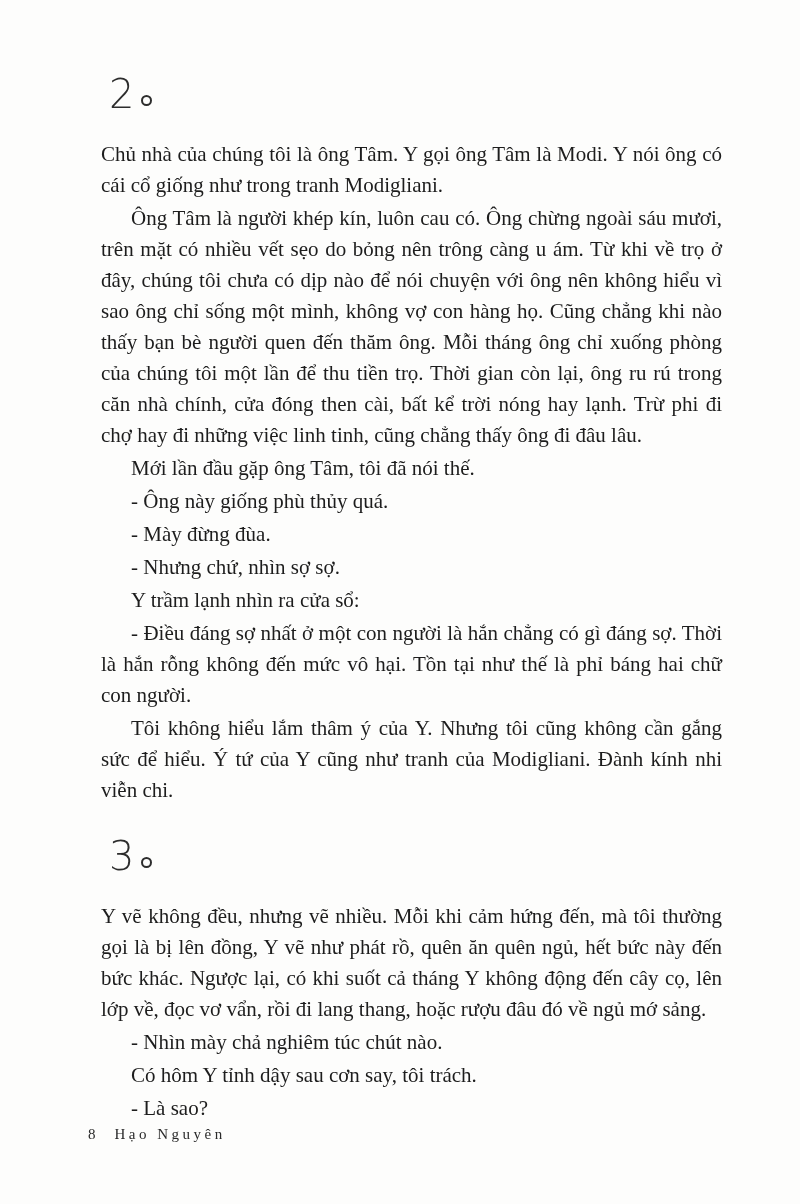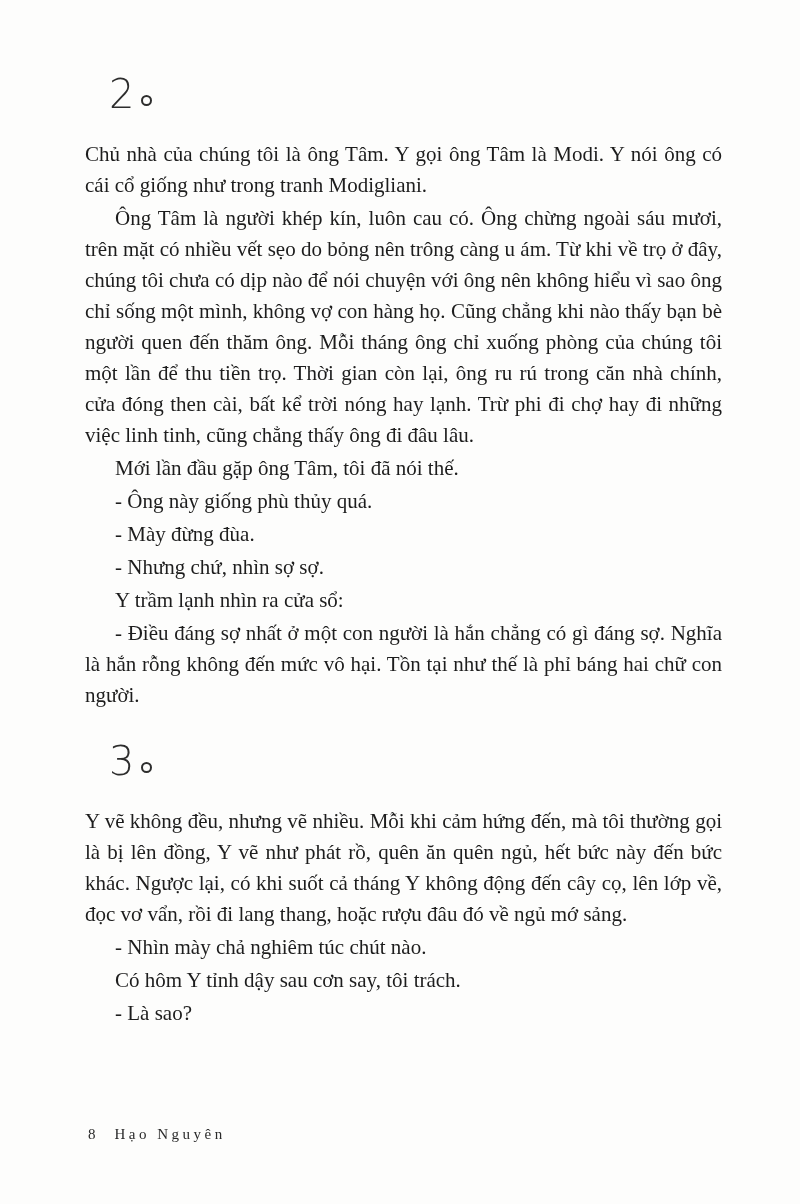--- a/index.html
+++ b/index.html
@@ -34,21 +34,21 @@
     border: 2px solid #2d2d2d;
     border-radius: 50%;
     margin-left: 6px;
     overflow: hidden;
     color: transparent;
     font-size: 2px;
     line-height: 2px;
     vertical-align: 2px;
   }
   .para {
-    margin: 0 0 2px 0;
+    margin: 0 0 2px 16px;
     font-size: 21px;
     line-height: 31px;
     text-align: justify;
     text-justify: inter-word;
   }
   .para.indent { text-indent: 30px; }
   .section-3 { margin-top: 26px; }
   .pagefooter {
     position: absolute;
     left: 88px; top: 1126px;
@@ -73,21 +73,22 @@
   <section class="section-2">
     <h2 class="sec-heading"><span class="num">2</span><span class="ring">.</span></h2>
 
     <p class="para">Chủ nhà của chúng tôi là ông Tâm. Y gọi ông Tâm là Modi. Y nói ông có cái cổ giống như trong tranh Modigliani.</p>
     <p class="para indent">Ông Tâm là người khép kín, luôn cau có. Ông chừng ngoài sáu mươi, trên mặt có nhiều vết sẹo do bỏng nên trông càng u ám. Từ khi về trọ ở đây, chúng tôi chưa có dịp nào để nói chuyện với ông nên không hiểu vì sao ông chỉ sống một mình, không vợ con hàng họ. Cũng chẳng khi nào thấy bạn bè người quen đến thăm ông. Mỗi tháng ông chỉ xuống phòng của chúng tôi một lần để thu tiền trọ. Thời gian còn lại, ông ru rú trong căn nhà chính, cửa đóng then cài, bất kể trời nóng hay lạnh. Trừ phi đi chợ hay đi những việc linh tinh, cũng chẳng thấy ông đi đâu lâu.</p>
     <p class="para indent">Mới lần đầu gặp ông Tâm, tôi đã nói thế.</p>
     <p class="para indent">- Ông này giống phù thủy quá.</p>
     <p class="para indent">- Mày đừng đùa.</p>
     <p class="para indent">- Nhưng chứ, nhìn sợ sợ.</p>
     <p class="para indent">Y trầm lạnh nhìn ra cửa sổ:</p>
-    <p class="para indent">- Điều đáng sợ nhất ở một con người là hắn chẳng có gì đáng sợ. Nghĩa là hắn rỗng không đến mức vô hại. Tồn tại như thế là phỉ báng hai chữ con người.</p>
+    <p class="para indent">- Điều đáng sợ nhất ở một con người là hắn chẳng có gì đáng sợ. Thời là hắn rỗng không đến mức vô hại. Tồn tại như thế là phỉ báng hai chữ con người.</p>
+    <p class="para indent">Tôi không hiểu lắm thâm ý của Y. Nhưng tôi cũng không cần gắng sức để hiểu. Ý tứ của Y cũng như tranh của Modigliani. Đành kính nhi viễn chi.</p>
   </section>
 
   <section class="section-3">
     <h2 class="sec-heading"><span class="num">3</span><span class="ring">.</span></h2>
 
     <p class="para">Y vẽ không đều, nhưng vẽ nhiều. Mỗi khi cảm hứng đến, mà tôi thường gọi là bị lên đồng, Y vẽ như phát rồ, quên ăn quên ngủ, hết bức này đến bức khác. Ngược lại, có khi suốt cả tháng Y không động đến cây cọ, lên lớp về, đọc vơ vẩn, rồi đi lang thang, hoặc rượu đâu đó về ngủ mớ sảng.</p>
     <p class="para indent">- Nhìn mày chả nghiêm túc chút nào.</p>
     <p class="para indent">Có hôm Y tỉnh dậy sau cơn say, tôi trách.</p>
     <p class="para indent">- Là sao?</p>
   </section>

